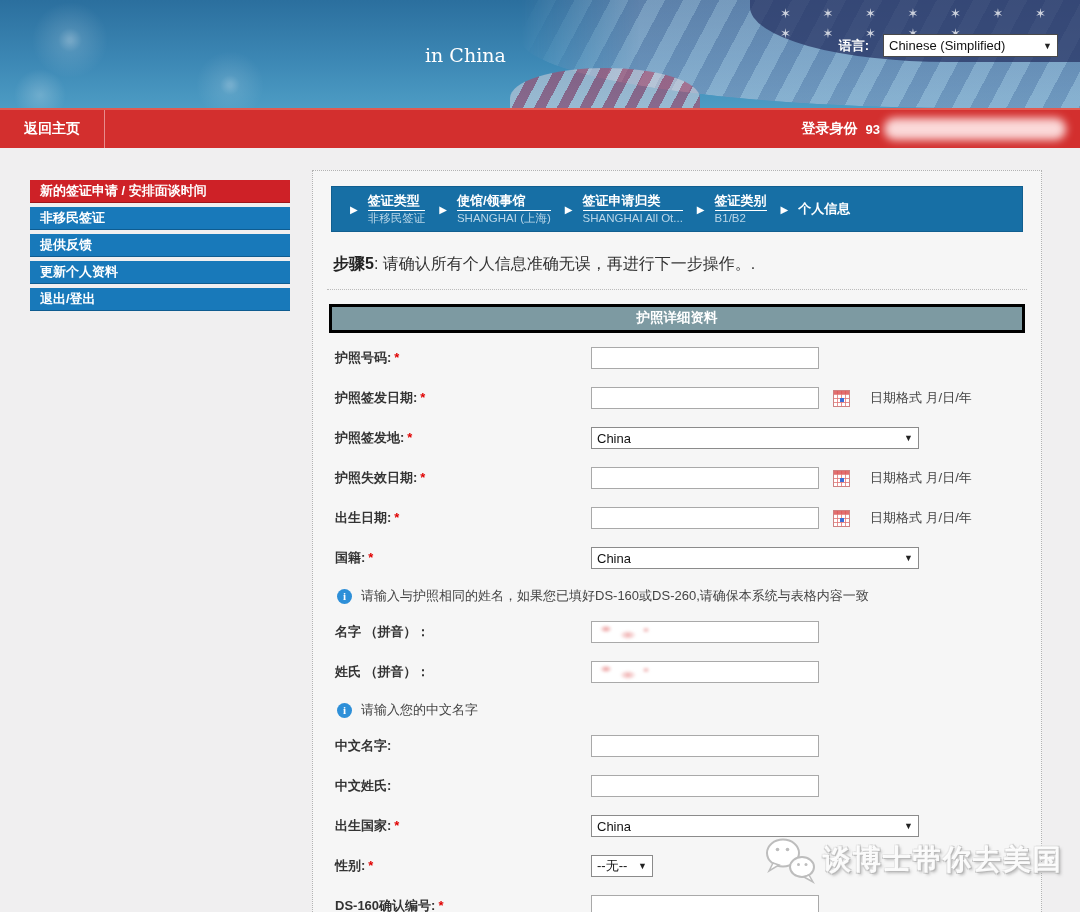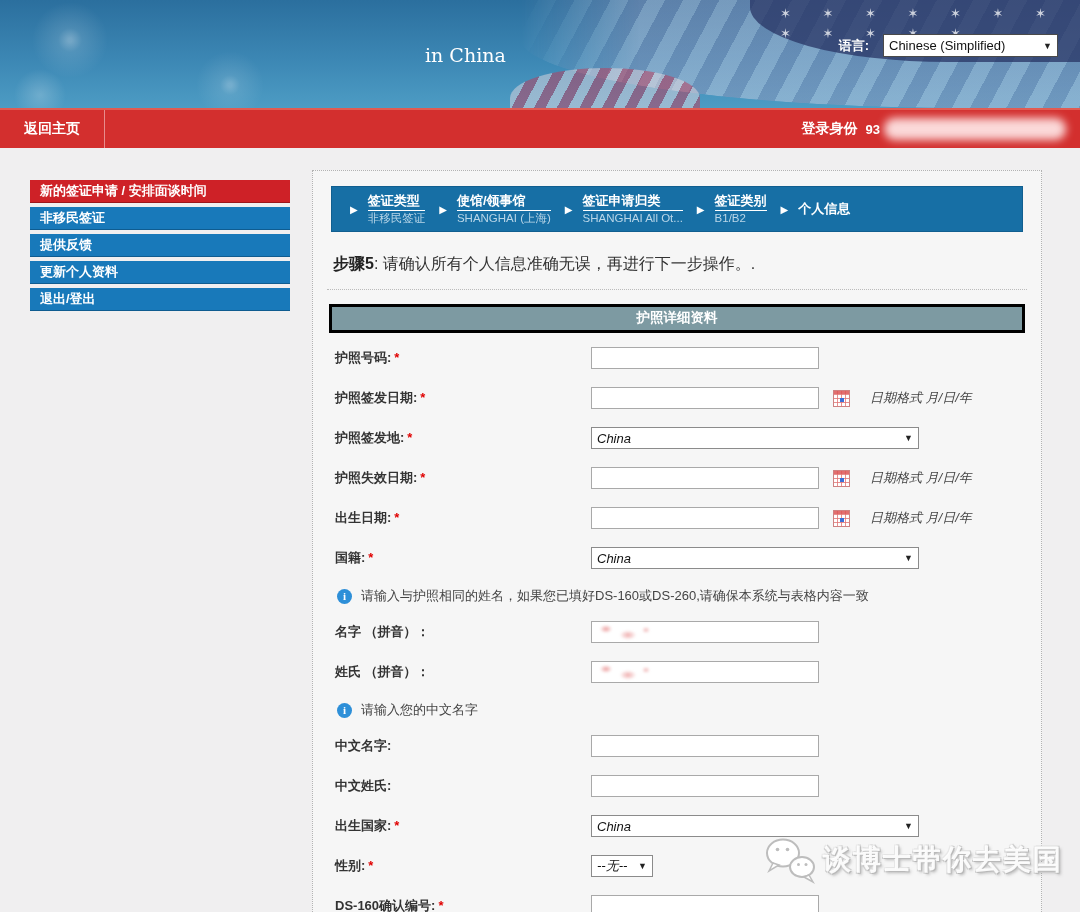--- a/index.html
+++ b/index.html
@@ -108,21 +108,21 @@
   
   .section-header{
     margin:0 4px;height:23px;background:#7d9aa2;border:3px solid #000000;
     color:#fff;font-weight:bold;font-size:13.5px;text-align:center;line-height:22px;
   }
   
   .form-area{padding:14px 0 0 10px;}
   .form-row{display:flex;align-items:center;margin-bottom:18px;min-height:22px;}
   .form-label{width:256px;font-weight:bold;font-size:13px;color:#333;flex:none;}
   .req{color:#e00000;font-weight:bold;margin-left:3px;}
-  .ctrl{display:flex;align-items:center;gap:14px;font-style:italic;}
+  .ctrl{display:flex;align-items:center;gap:14px;}
   .text-input{
     width:226px;height:20px;background:#fff;border:1px solid #a9a9a9;
     position:relative;overflow:hidden;
   }
   .text-input.redacted::before{
     content:"";position:absolute;left:2px;top:1px;width:70px;height:18px;
     background:
       radial-gradient(ellipse 9px 6px at 12px 6px, rgba(226,110,110,.65), transparent 70%),
       radial-gradient(ellipse 12px 7px at 34px 12px, rgba(226,110,110,.55), transparent 70%),
       radial-gradient(ellipse 6px 5px at 52px 7px, rgba(226,110,110,.45), transparent 70%);

